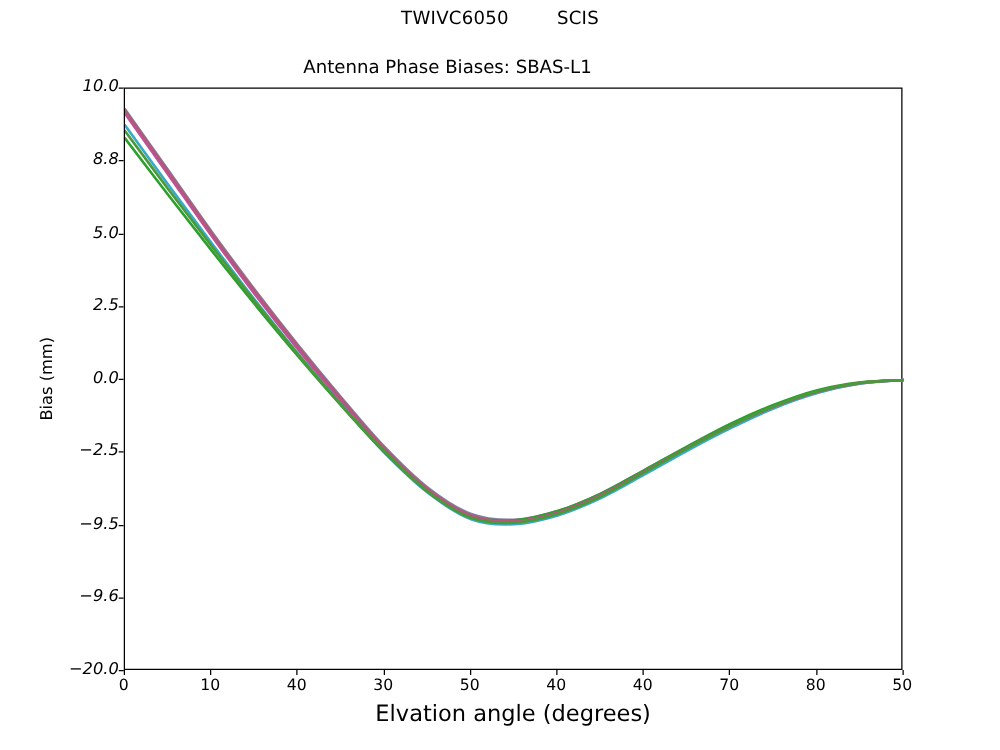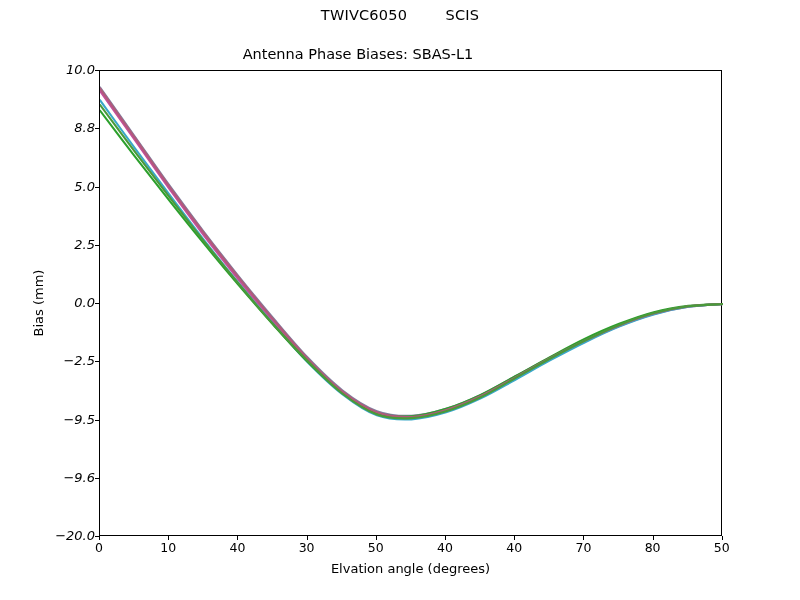--- a/index.html
+++ b/index.html
@@ -101,21 +101,21 @@
     text-align: center;
     font-size: 12.5px;
     line-height: 14px;
   }
   .xlabel {
     position: absolute;
     left: 99px;
     top: 561px;
     width: 623px;
     text-align: center;
-    font-size: 13px;
+    font-size: 18px;
   }
   .ylabel {
     position: absolute;
     left: 0px;
     top: 303px;
     width: 0;
     height: 0;
     font-size: 13px;
   }
   .ylabel span {

